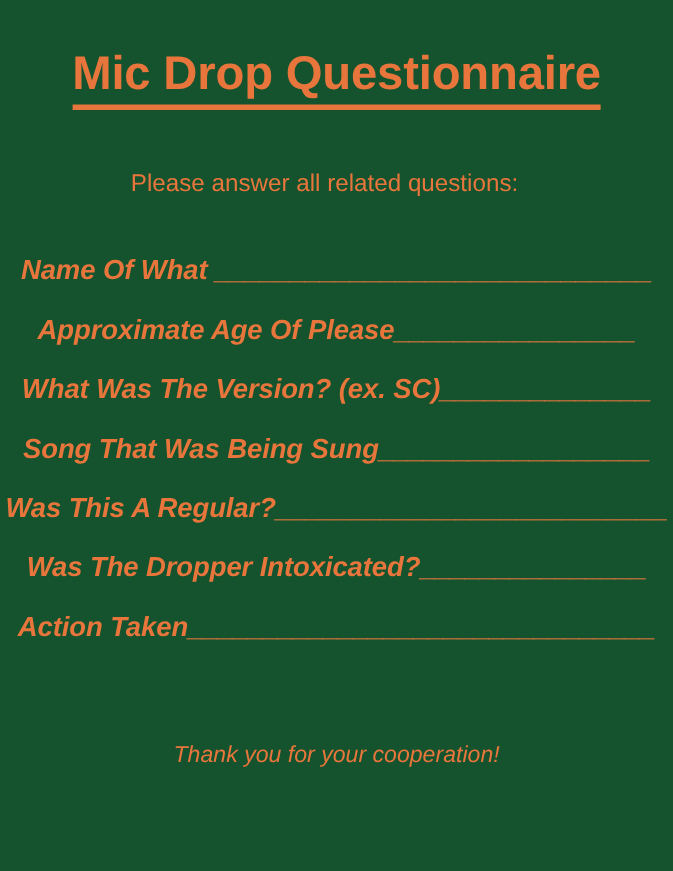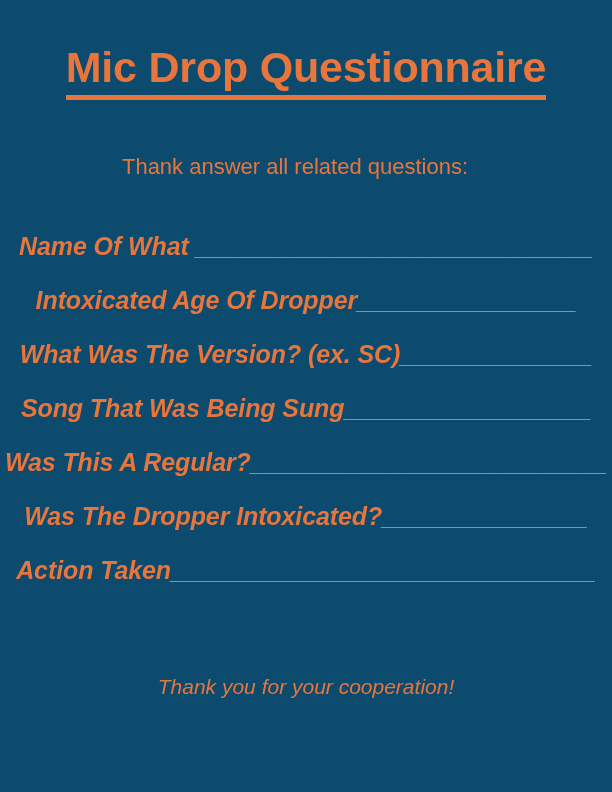--- a/index.html
+++ b/index.html
@@ -11,21 +11,21 @@
     height: 792px;
     background: #ffffff;
     font-family: "Liberation Sans", sans-serif;
     overflow: hidden;
   }
   .page {
     position: relative;
     width: 612px;
     height: 792px;
     box-sizing: border-box;
-    background: #0c4a6e;
+    background: #14532d;
   }
 
   
   .title-wrap {
     position: absolute;
     top: 44px;
     left: 0;
     width: 612px;
     text-align: center;
   }
@@ -110,32 +110,32 @@
 </head>
 <body>
 
 <div class="page">
 
   <div class="title-wrap">
     <div class="title">Mic Drop Questionnaire</div>
   </div>
 
   <div class="subtitle-wrap">
-    <div class="subtitle">Thank answer all related questions:</div>
+    <div class="subtitle">Please answer all related questions:</div>
   </div>
 
   <div class="questions">
 
     <div class="q-row">
       <span class="q-line"><span>Name Of What </span><span class="q-rule">_____________________________</span></span>
     </div>
 
 
     <div class="q-row">
-      <span class="q-line"><span>Intoxicated Age Of Dropper</span><span class="q-rule">________________</span></span>
+      <span class="q-line"><span>Approximate Age Of Please</span><span class="q-rule">________________</span></span>
     </div>
 
     <div class="q-row">
       <span class="q-line"><span>What Was The Version? (ex. SC)</span><span class="q-rule">______________</span></span>
     </div>
 
     <div class="q-row">
       <span class="q-line"><span>Song That Was Being Sung</span><span class="q-rule">__________________</span></span>
     </div>
 

